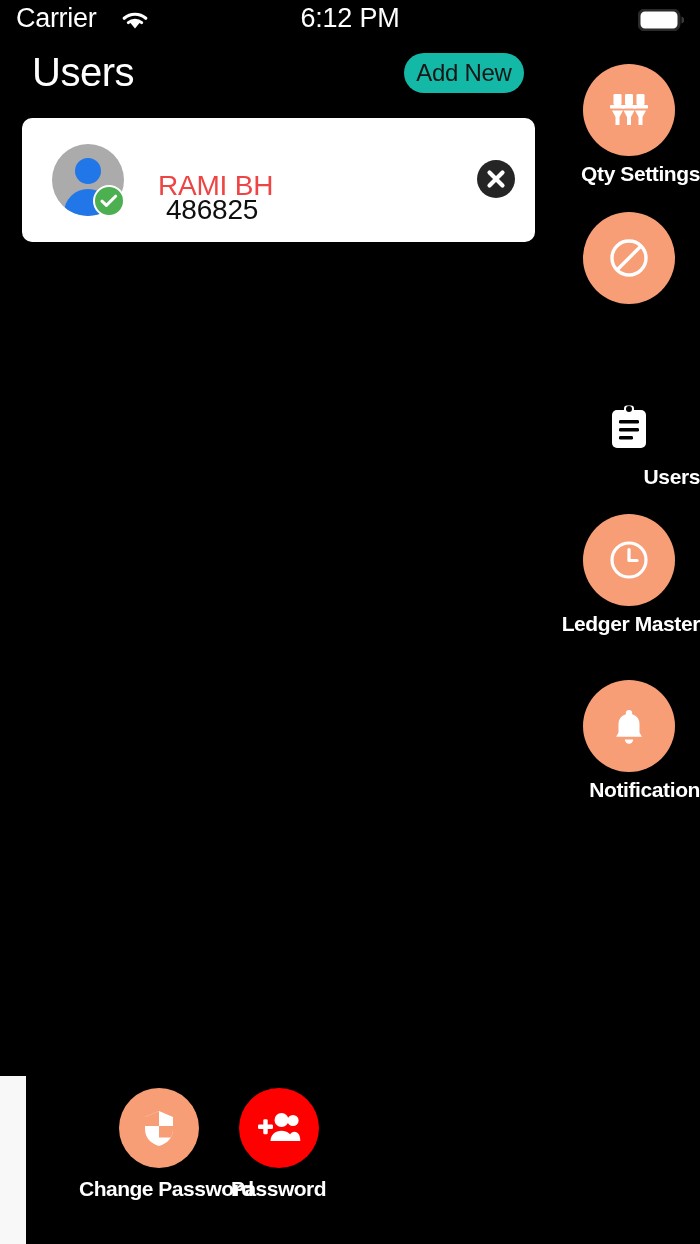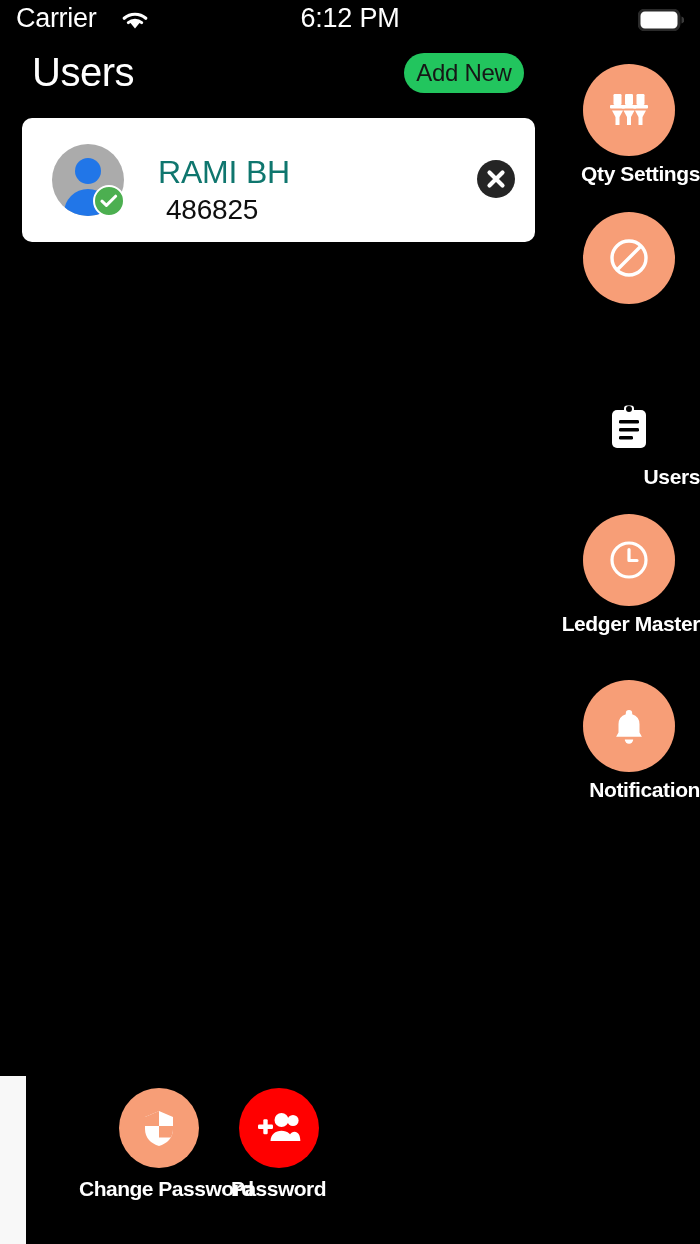--- a/index.html
+++ b/index.html
@@ -62,21 +62,21 @@
     left: 32px; top: 50px;
     color: #ffffff;
     font-size: 40px;
     font-weight: 400;
     letter-spacing: -0.5px;
   }
   #add-new-button {
     position: absolute;
     left: 404px; top: 53px;
     width: 120px; height: 40px;
-    background: #22c55e;
+    background: #14b8a6;
     border: none;
     border-radius: 20px;
     color: #161616;
     font-size: 24px;
     font-family: "Liberation Sans", sans-serif;
     letter-spacing: -0.3px;
     padding: 0;
     cursor: pointer;
   }
 
@@ -123,23 +123,23 @@
     left: 41px; top: 41px;
     width: 32px; height: 32px;
     border-radius: 50%;
     background: #4CAF50;
     border: 2px solid #ffffff;
     box-sizing: border-box;
   }
   .avatar-check svg { position: absolute; left: 5px; top: 6px; }
   #user-name {
     position: absolute;
-    left: 136px; top: 36px;
-    color: #0f766e;
-    font-size: 32px;
+    left: 136px; top: 52px;
+    color: #ef4444;
+    font-size: 28px;
     letter-spacing: -0.2px;
   }
   #user-id {
     position: absolute;
     left: 144px; top: 76px;
     color: #0e0e0e;
     font-size: 28px;
     letter-spacing: -0.2px;
   }
   #user-remove-button {

